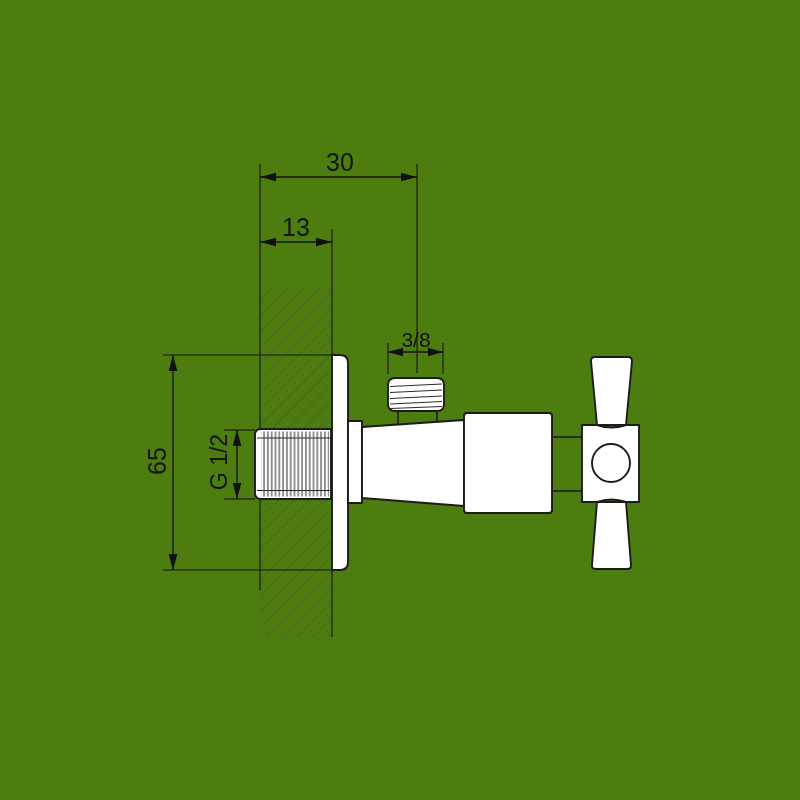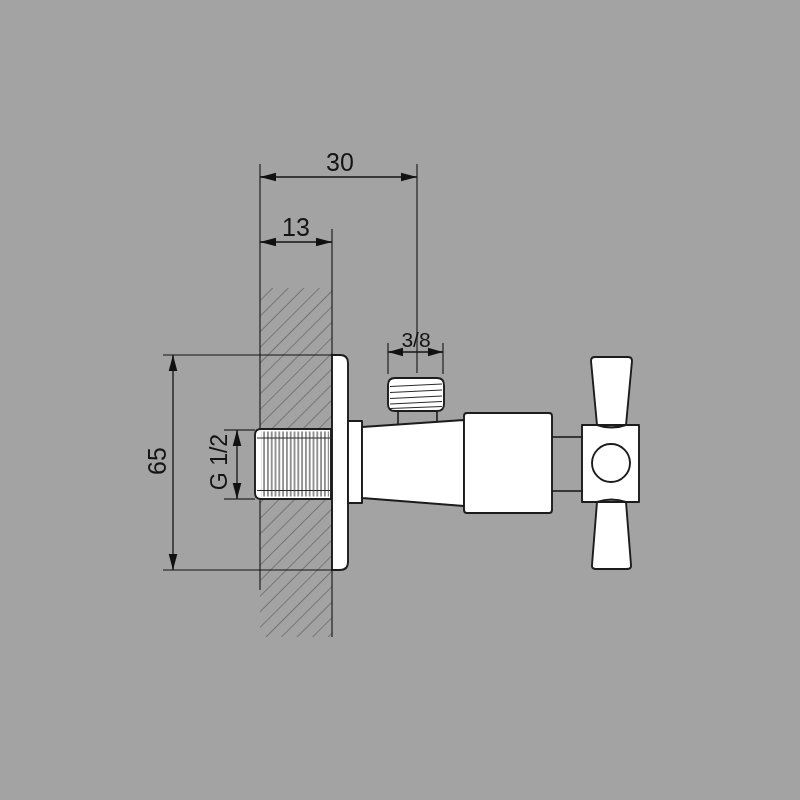--- a/index.html
+++ b/index.html
@@ -4,21 +4,21 @@
 <style>
   html, body {
     margin: 0;
     padding: 0;
     background: #ffffff;
   }
   .stage {
     position: relative;
     width: 800px;
     height: 800px;
-    background: #a3a3a3;
+    background: #4d7c0f;
     overflow: hidden;
   }
   svg {
     display: block;
   }
   .outline {
     fill: #ffffff;
     stroke: #1c1c1c;
     stroke-width: 1.9;
     stroke-linejoin: round;

